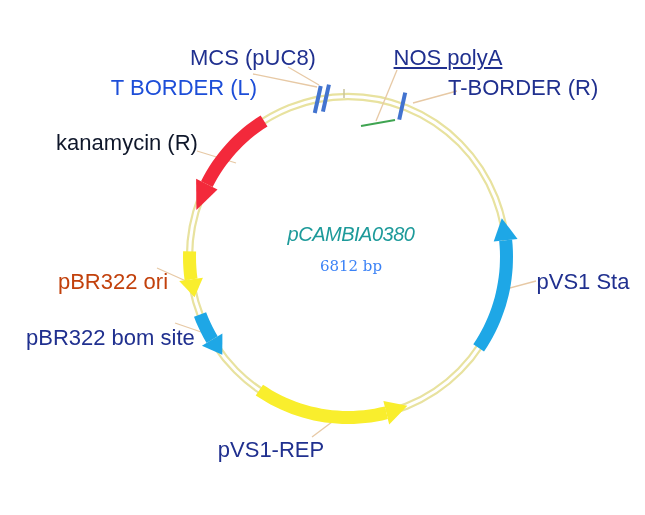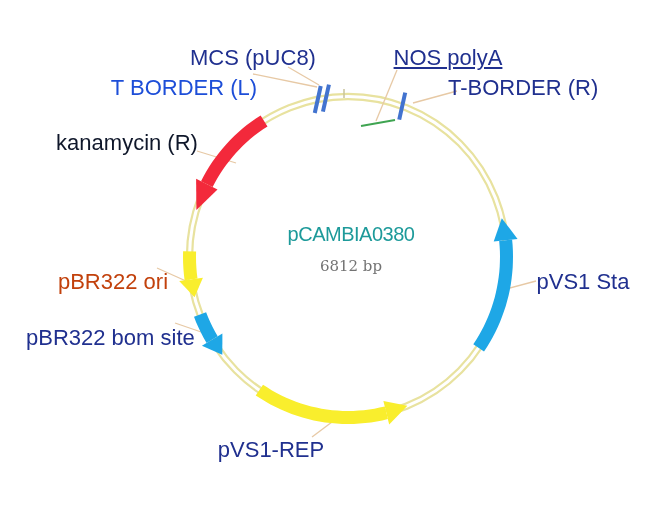--- a/index.html
+++ b/index.html
@@ -67,16 +67,16 @@
   <div class="feature-label lbl-mcs" style="color: rgb(32, 48, 143);">MCS (pUC8)</div>
   <div class="feature-label lbl-tborder-l" style="color: #1d4ed8;">T BORDER (L)</div>
   <div class="feature-label lbl-nos" style="color: rgb(32, 48, 143); text-decoration: underline;">NOS polyA</div>
   <div class="feature-label lbl-tborder-r" style="color: rgb(32, 48, 143);">T-BORDER (R)</div>
   <div class="feature-label lbl-kanamycin" style="color: #0f172a;">kanamycin (R)</div>
   <div class="feature-label lbl-pbr322-ori" style="color: #c2410c;">pBR322 ori</div>
   <div class="feature-label lbl-pbr322-bom" style="color: rgb(32, 48, 143);">pBR322 bom site</div>
   <div class="feature-label lbl-pvs1-rep" style="color: rgb(32, 48, 143);">pVS1-REP</div>
   <div class="feature-label lbl-pvs1-sta" style="color: rgb(32, 48, 143);">pVS1 Sta</div>
 
-  <div class="center-title" style="color: rgb(29, 154, 154);">pCAMBIA0380</div>
-  <div class="center-size" style="color: #737373;">6812 bp</div>
+  <div class="center-title" style="color: rgb(29, 154, 154); font-style: italic;">pCAMBIA0380</div>
+  <div class="center-size" style="color: #3b82f6;">6812 bp</div>
 
 </div>
 
 </body></html>

